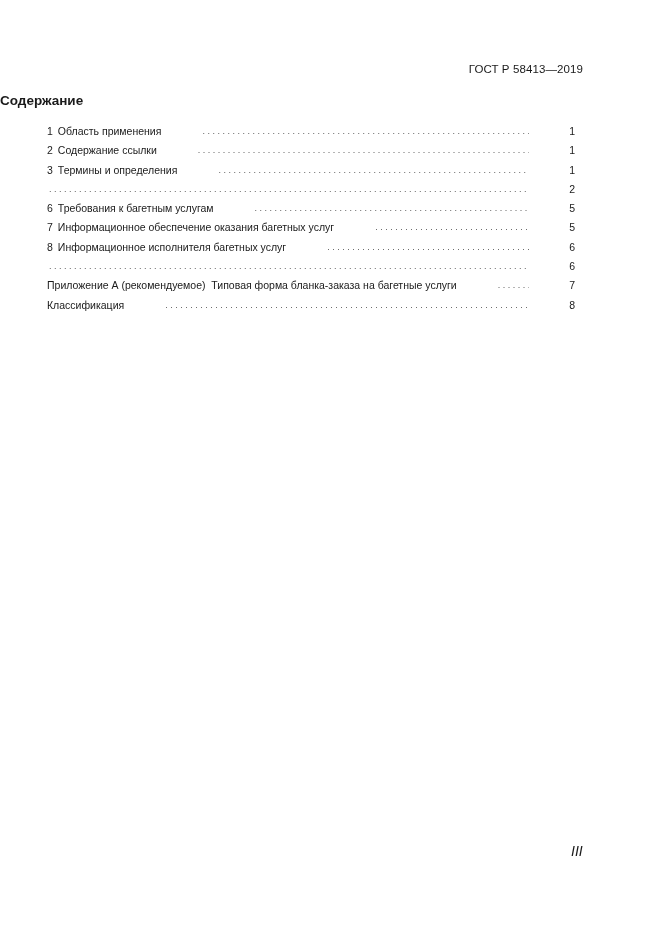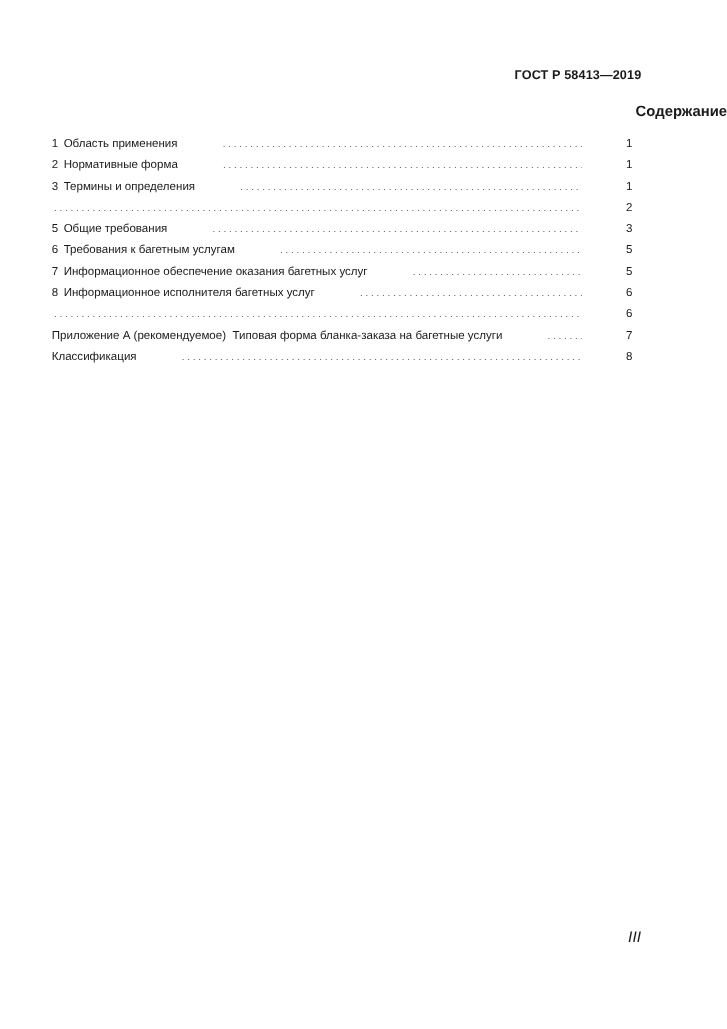--- a/index.html
+++ b/index.html
@@ -1,19 +1,19 @@
 <!DOCTYPE html>
 <html><head>
   <meta charset="utf-8">
   <style>
     html, body { margin: 0; padding: 0; background: #ffffff; }
     body { width: 661px; height: 935px; position: relative; overflow: hidden;
       font-family: "Liberation Sans", "DejaVu Sans", sans-serif; color: #1a1a1a; }
-    .doc-code { position: absolute; top: 63px; right: 78px; font-size: 11.5px; font-weight: bold; letter-spacing: 0.1px; }
-    .toc-title { position: absolute; top: 93px; left: 0; width: 661px; text-align: right; font-size: 13.5px; font-weight: bold; }
+    .doc-code { position: absolute; top: 63px; right: 78px; font-size: 11.5px; font-weight: normal; letter-spacing: 0.1px; }
+    .toc-title { position: absolute; top: 93px; left: 0; width: 661px; text-align: left; font-size: 13.5px; font-weight: bold; }
     .toc { position: absolute; top: 122px; left: 47px; width: 528px; }
     .toc-row { display: flex; align-items: center; height: 19.3px; font-size: 10.5px; line-height: 19.3px; white-space: nowrap; gap: 39px; }
     .toc-label { flex: 0 0 auto; }
     .toc-label .num { margin-right: 5px; }
     .toc-leader { flex: 1 1 auto; overflow: hidden; margin: 0 1px 0 2px; color: #555; letter-spacing: 2.6px; font-size: 9px; }
     .toc-leader::before { content: ". . . . . . . . . . . . . . . . . . . . . . . . . . . . . . . . . . . . . . . . . . . . . . . . . . . . . . . . . . . . . . . . . . . . . . . . . . . . . . . . . . . . . . . . . . . . . . . . . . . . . . . . . . . . . . . . . . . . ."; letter-spacing: 0; }
     .toc-page { flex: 0 0 auto; text-align: right; }
     .page-num { position: absolute; top: 843px; left: 571px; font-size: 14px; font-style: italic; }
   </style>
 </head>
@@ -22,37 +22,32 @@
 <div class="doc-code">ГОСТ Р 58413—2019</div>
 <div class="toc-title">Содержание</div>
 
 <div class="toc">
   <div class="toc-row">
     <span class="toc-label"><span class="num">1</span><span>Область применения</span></span>
     <span class="toc-leader"></span>
     <span class="toc-page">1</span>
   </div>
   <div class="toc-row">
-    <span class="toc-label"><span class="num">2</span><span>Нормативные форма</span></span>
+    <span class="toc-label"><span class="num">2</span><span>Содержание ссылки</span></span>
     <span class="toc-leader"></span>
     <span class="toc-page">1</span>
   </div>
   <div class="toc-row">
     <span class="toc-label"><span class="num">3</span><span>Термины и определения</span></span>
     <span class="toc-leader"></span>
     <span class="toc-page">1</span>
   </div>
   <div class="toc-row">
     <span class="toc-leader"></span>
     <span class="toc-page">2</span>
-  </div>
-  <div class="toc-row">
-    <span class="toc-label"><span class="num">5</span><span>Общие требования</span></span>
-    <span class="toc-leader"></span>
-    <span class="toc-page">3</span>
   </div>
   <div class="toc-row">
     <span class="toc-label"><span class="num">6</span><span>Требования к багетным услугам</span></span>
     <span class="toc-leader"></span>
     <span class="toc-page">5</span>
   </div>
   <div class="toc-row">
     <span class="toc-label"><span class="num">7</span><span>Информационное обеспечение оказания багетных услуг</span></span>
     <span class="toc-leader"></span>
     <span class="toc-page">5</span>

